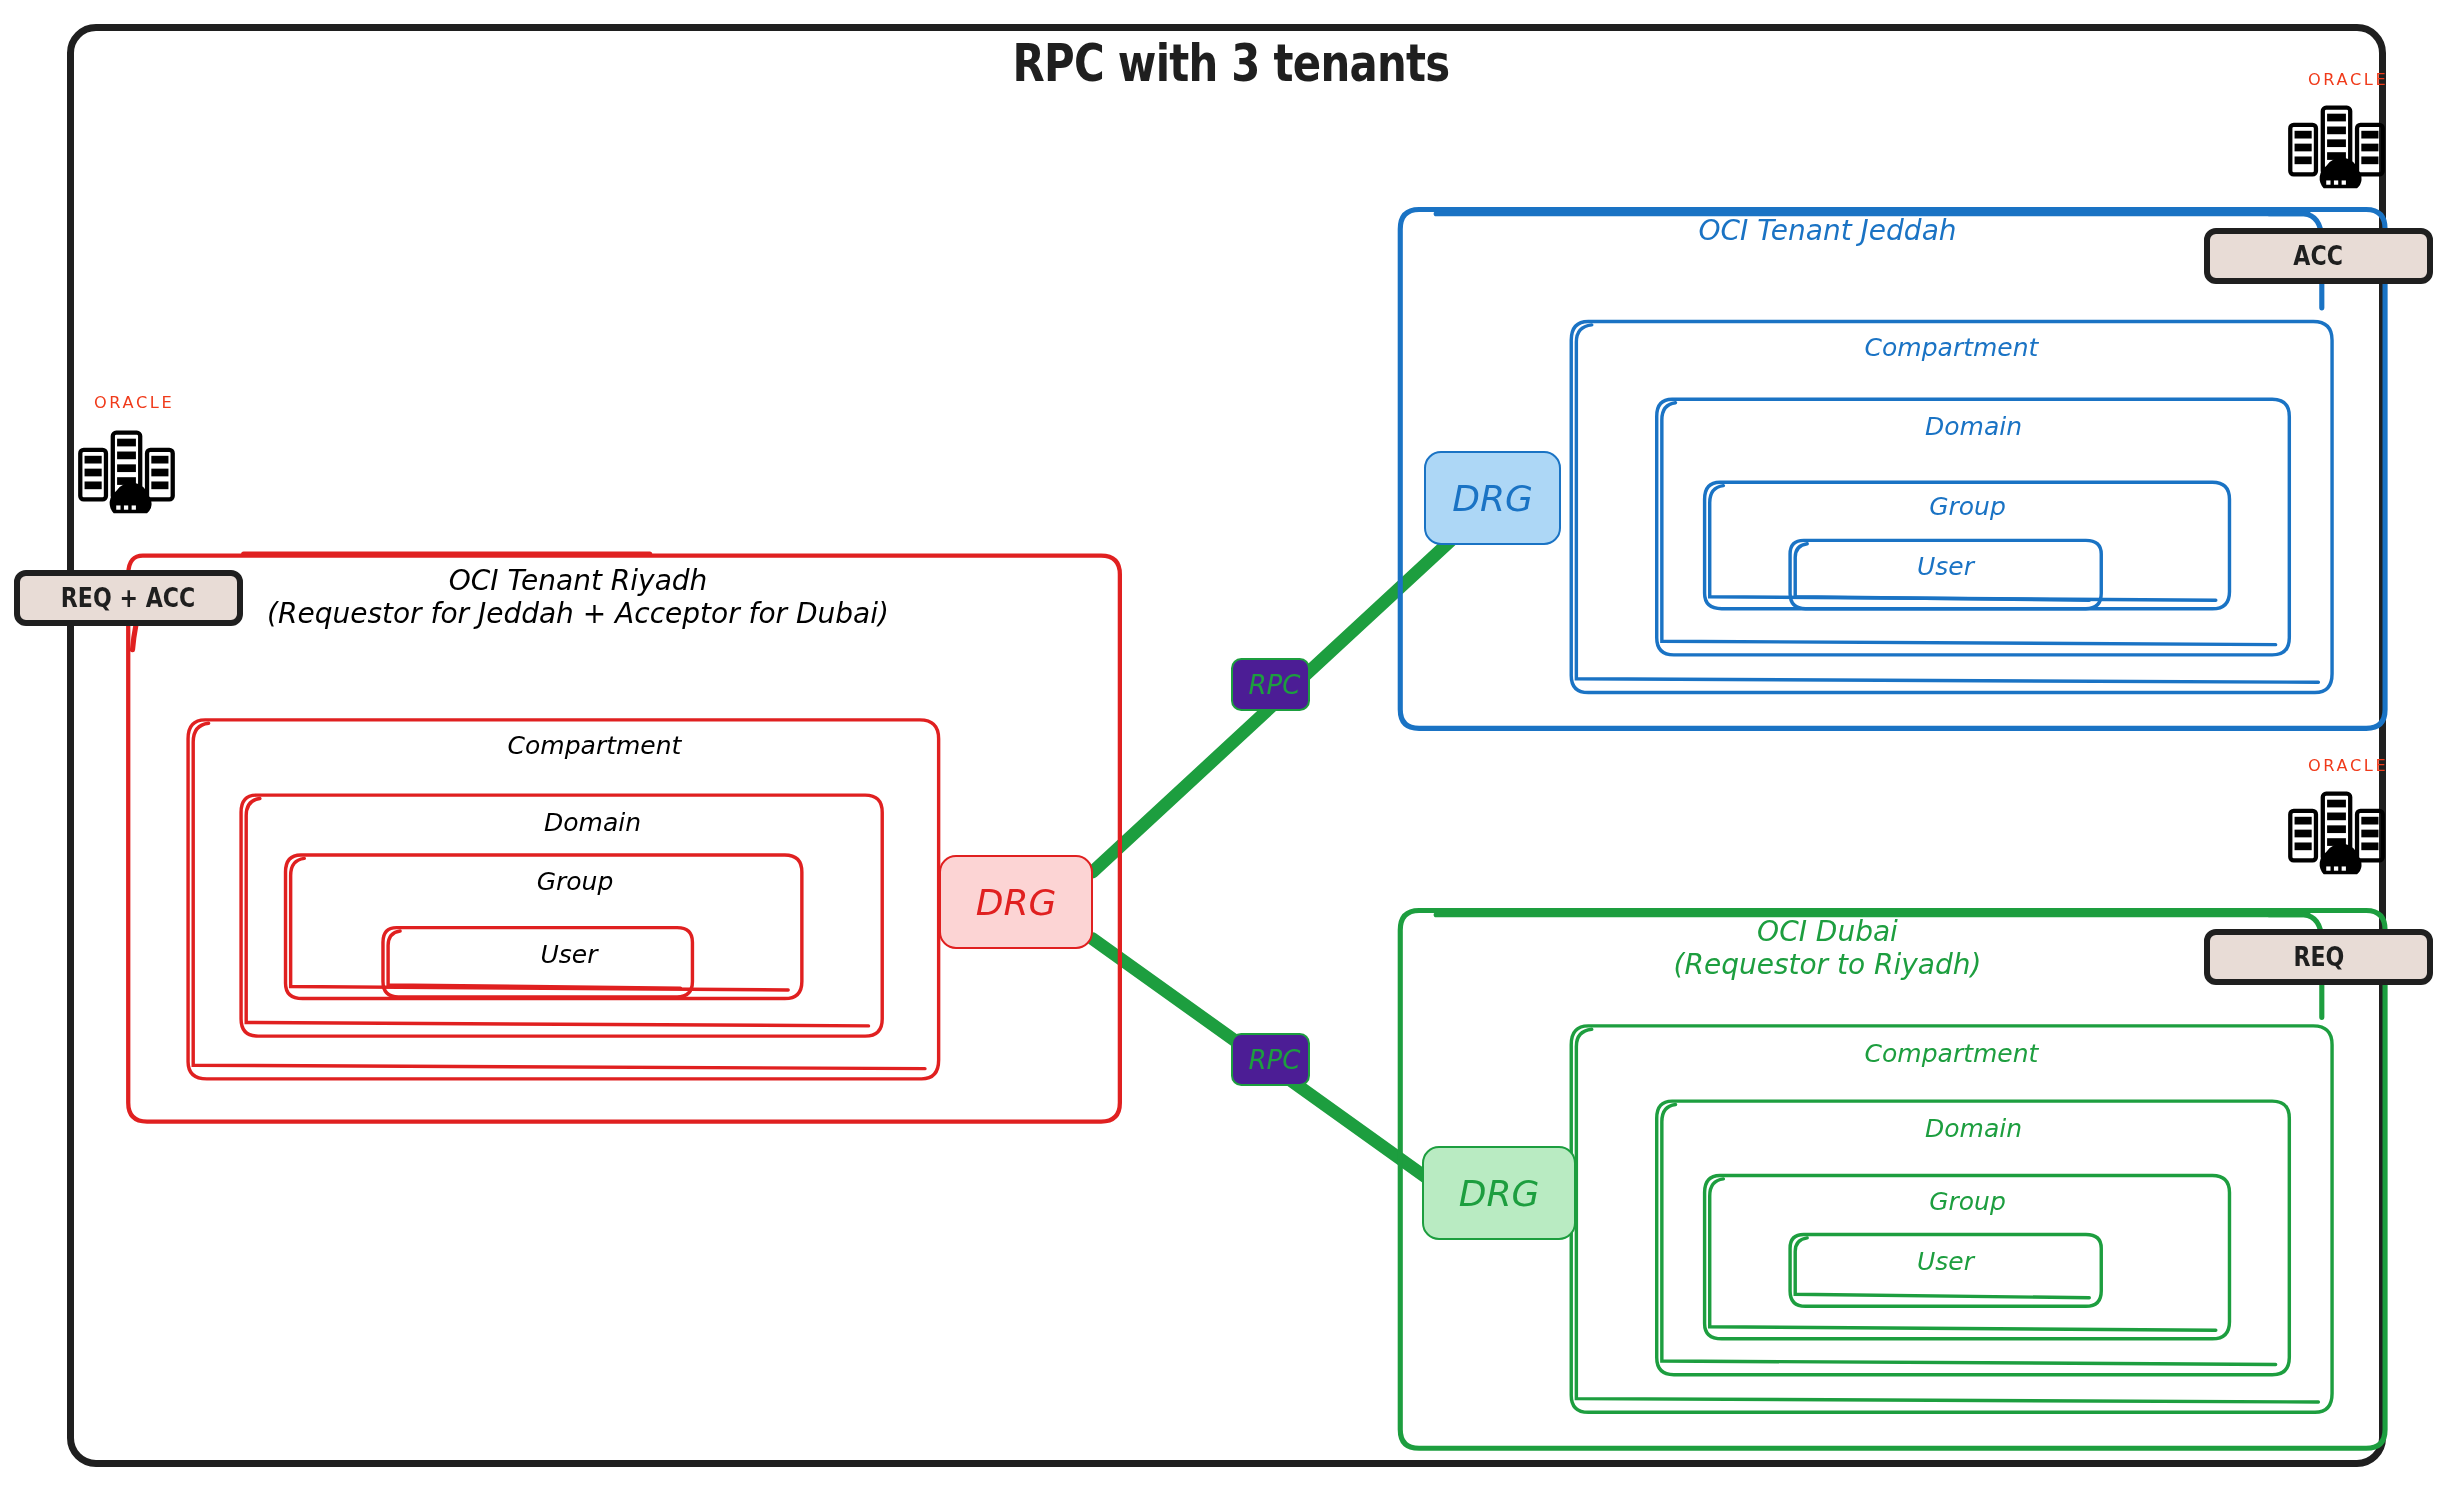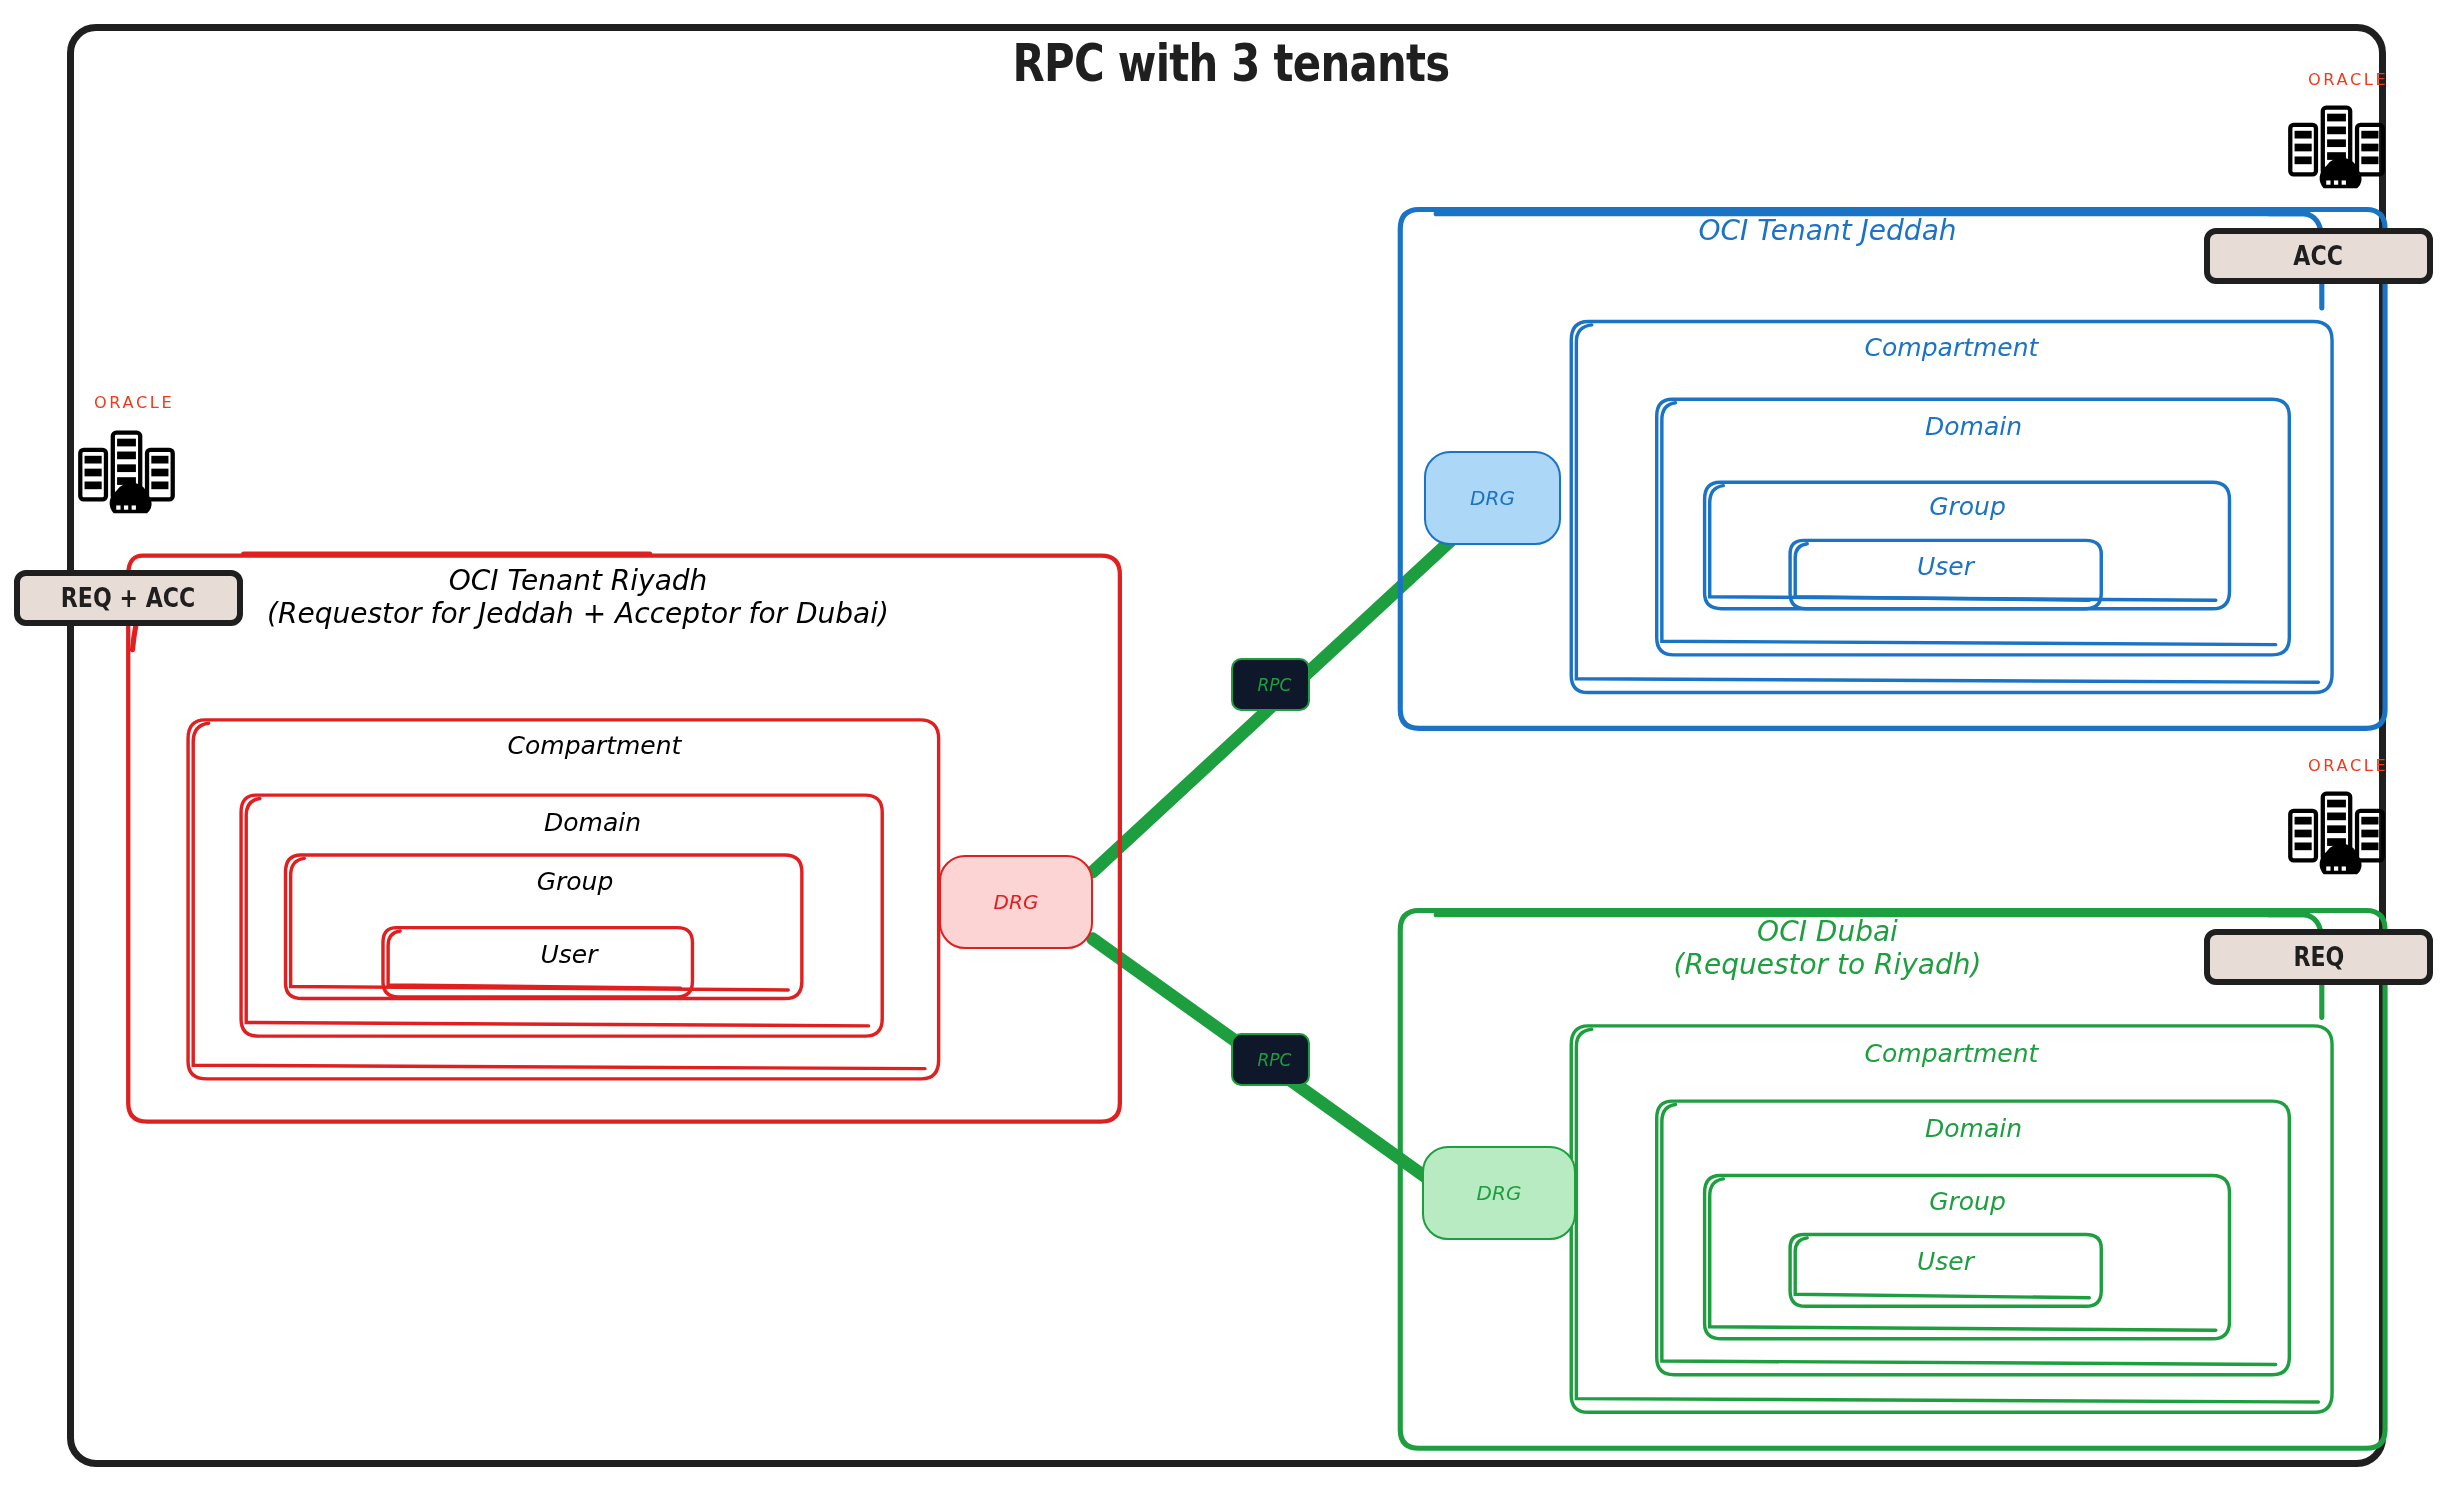--- a/index.html
+++ b/index.html
@@ -36,28 +36,28 @@
   .hand.red{color:#000000;padding-left:31px;}
   .hand.blue{color:#1a73c4;}
   .hand.green{color:#1d9e3f;}
 
   .t-tenant{font-size:28px;}
   .t-level{font-size:25px;}
 
   
   .chip{
     position:absolute;display:flex;align-items:center;justify-content:center;
-    border-radius:26px;box-sizing:border-box;
-    font-family:"DejaVu Sans", sans-serif;font-style:italic;font-size:20px;
+    border-radius:17px;box-sizing:border-box;
+    font-family:"DejaVu Sans", sans-serif;font-style:italic;font-size:36px;
   }
   .chip.drg-red{background:#fcd4d4;border:2.6px solid #e02020;color:#e02020;}
   .chip.drg-blue{background:#add7f6;border:2.6px solid #1a73c4;color:#1a73c4;}
   .chip.drg-green{background:#b9ebc2;border:2.6px solid #1d9e3f;color:#1d9e3f;}
-  .chip.rpc{background:#0f172a;border:2.6px solid #1d9e3f;color:#1d9e3f;
-            font-size:17px;border-radius:10.3px;padding-left:8px;}
+  .chip.rpc{background:#4c1d95;border:2.6px solid #1d9e3f;color:#1d9e3f;
+            font-size:26px;border-radius:10.3px;padding-left:8px;}
 
   
   .badge{
     position:absolute;display:flex;align-items:center;justify-content:center;
     background:#e8dcd6;border:6px solid #1f1f1f;border-radius:12px;
     font-family:"DejaVu Sans", sans-serif;font-weight:bold;
     font-size:26px;color:#1f1f1f;letter-spacing:0px;box-sizing:border-box;
     transform-origin:center;
     margin-top:47px;
   }

